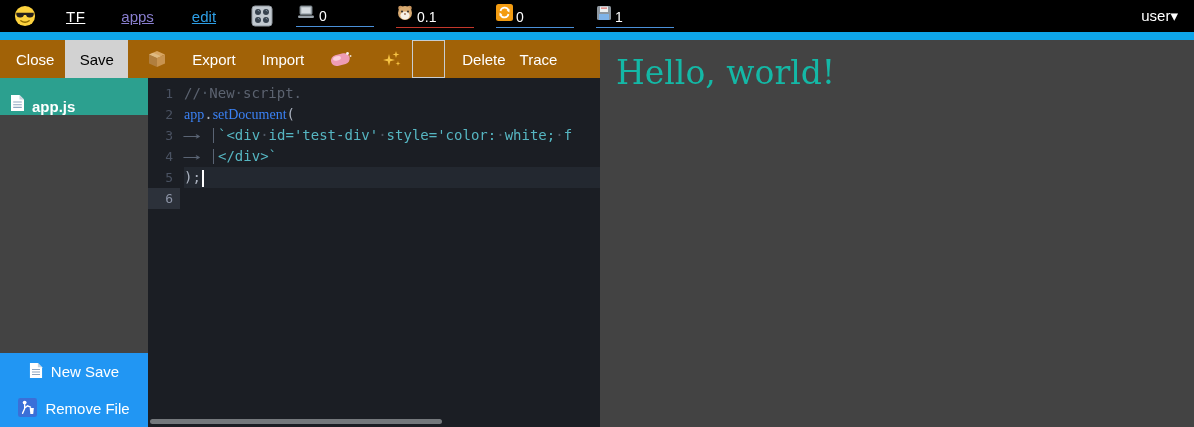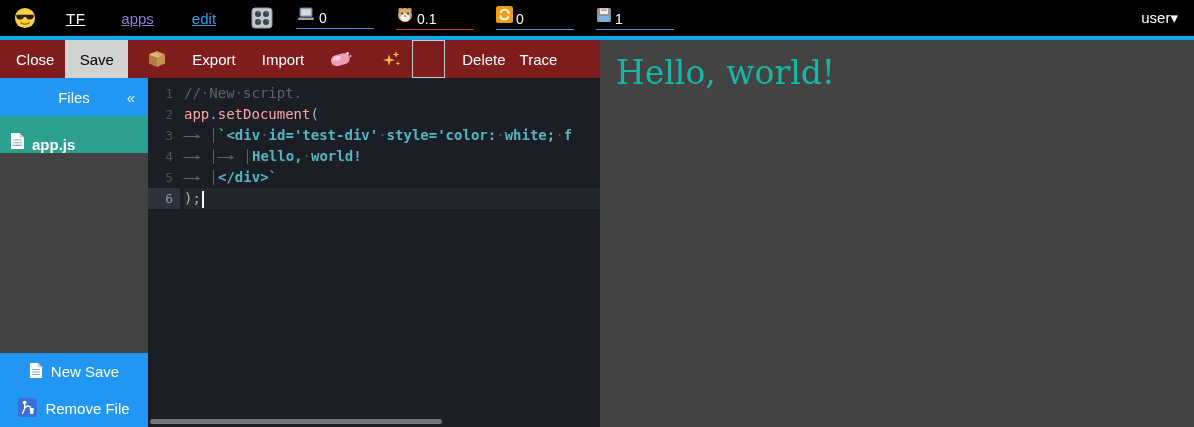--- a/index.html
+++ b/index.html
@@ -1,39 +1,39 @@
 <!DOCTYPE html>
 <html><head>
 <meta charset="utf-8">
 <style>
   * { box-sizing: border-box; }
   html,body { margin:0; padding:0; background:#000; }
   body { font-family:"Liberation Sans", sans-serif; }
   .app { width:1194px; height:427px; overflow:hidden; display:flex; flex-direction:column; background:#434343; }
 
   
-  .topbar { height:40px; background:#000; border-bottom:4px solid #0ea5e9; display:flex; align-items:center; padding:0 16px 0 14px; flex:0 0 auto; }
+  .topbar { height:40px; background:#000; border-bottom:8px solid #0ea5e9; display:flex; align-items:center; padding:0 16px 0 14px; flex:0 0 auto; }
   .topbar a { text-decoration:underline; font-size:15px; }
   .brand { color:#fff; font-weight:500; margin-left:30px; letter-spacing:.5px; }
   .nav-apps { color:#8a7fd0; margin-left:36px; }
   .nav-edit { color:#2e9fe6; margin-left:38px; }
   .icon-btn { background:none; border:none; padding:0; cursor:pointer; display:inline-flex; align-items:center; }
   .knobs-wrap { margin-left:34px; }
   .counter { display:flex; align-items:flex-end; gap:3px; border-bottom:1px solid #4a90d9; padding-bottom:2px; margin-left:22px; width:78px; }
   .counter.u-red { border-bottom-color:#c4372b; }
   .counter .val { color:#fff; font-size:14px; line-height:16px; }
   .topbar .spacer { flex:1; }
   .user-menu { color:#fff; font-size:15px; cursor:pointer; }
 
   
   .main { flex:1; display:flex; min-height:0; }
   .left-col { width:600px; flex:0 0 auto; display:flex; flex-direction:column; }
 
   
-  .toolbar { height:38px; background:#7f1d1d; display:flex; align-items:center; flex:0 0 auto; }
+  .toolbar { height:38px; background:#a16207; display:flex; align-items:center; flex:0 0 auto; }
   .tb-btn { background:none; border:none; color:#fff; font-size:15px; cursor:pointer; padding:0; height:38px; }
   .tb-close { margin-left:16px; }
   .tb-save { background:#d2d2d2; color:#000; width:63px; margin-left:11px; }
   .tb-package { margin-left:19px; }
   .tb-export { margin-left:25px; }
   .tb-import { margin-left:26px; }
   .tb-soap { margin-left:25px; }
   .tb-sparkles { margin-left:29px; }
   .tb-blank { width:33px; height:38px; border:1px solid #c9cdd1; background:transparent; margin-left:10px; cursor:pointer; }
   .tb-delete { margin-left:17px; }
@@ -53,23 +53,23 @@
   
   .editor { flex:1; background:#1b1e24; position:relative; overflow:hidden; font-family:"DejaVu Sans Mono", monospace; }
   .ed-scroll { display:flex; padding-top:5px; }
   .gutter { width:32px; flex:0 0 auto; }
   .gutter-num { height:21px; line-height:21px; text-align:right; padding-right:7px; color:#4a5262; font-size:13px; }
   .gutter-num.active { background:#2c313a; color:#8b93a5; }
   .code { flex:1; min-width:0; padding-left:4px; }
   .code-line { height:21px; line-height:21px; white-space:pre; font-size:14px; }
   .code-line.active { background:#232830; }
   .tok-comment { color:#5c6370; }
-  .tok-variable { color:#fca5a5; }
+  .tok-variable { color:#3b82f6;font-family:Liberation Serif, serif; }
   .tok-punct { color:#abb2bf; }
-  .tok-string { color:#56b6c2;font-weight:bold; }
+  .tok-string { color:#56b6c2; }
   .tok-ws { color:#4f5865; }
   .tok-tab { display:inline-block; width:30px; margin-right:4px; border-right:1px solid #5a6474; height:15px; vertical-align:middle; position:relative; top:-1px; color:#5a6474; overflow:visible; }
   .tok-tab::before { content:"⟶"; position:absolute; left:1px; top:-3px; font-size:13px; transform:scaleX(1.8); transform-origin:0 50%; }
   .caret { display:inline-block; width:2px; height:17px; background:#fff; vertical-align:middle; margin-left:1px; }
   .hscrollbar { position:absolute; left:2px; bottom:3px; width:292px; height:5px; background:#74787c; border-radius:3px; cursor:pointer; }
 
   
   .preview { flex:1; background:#434343; overflow:hidden; }
   .preview h1 { font-family:"DejaVu Serif", serif; font-weight:400; font-size:33px; color:#14b8a6; margin:13px 0 0 16px; }
 </style>
@@ -192,24 +192,20 @@
           </svg>
         </button>
         <button class="tb-blank"></button>
         <button class="tb-btn tb-delete">Delete</button>
         <button class="tb-btn tb-trace">Trace</button>
       </div>
 
       <div class="workspace">
 
         <aside class="sidebar">
-          <div class="files-header">
-            <span>Files</span>
-            <span class="collapse">«</span>
-          </div>
           <div class="file-row">
             <span>
               <svg width="15" height="18" viewBox="0 0 15 18">
                 <path d="M1 1 h8.5 l4.5 4.5 V17 H1 Z" fill="#fff"></path>
                 <path d="M9.5 1 l4.5 4.5 h-4.5 Z" fill="#c9d4de"></path>
                 <path d="M3.2 8 h8.6 M3.2 10.7 h8.6 M3.2 13.4 h8.6" stroke="#8fa6c0" stroke-width="1.1"></path>
               </svg>
             </span>
             <span>app.js</span>
           </div>
@@ -244,21 +240,20 @@
                 <div class="gutter-num">2</div>
                 <div class="gutter-num">3</div>
                 <div class="gutter-num">4</div>
                 <div class="gutter-num">5</div>
                 <div class="gutter-num active">6</div>
               </div>
             <div class="code">
                 <div class="code-line"><span class="tok-comment">//</span><span class="tok-ws">·</span><span class="tok-comment">New</span><span class="tok-ws">·</span><span class="tok-comment">script.</span></div>
                 <div class="code-line"><span class="tok-variable">app</span><span class="tok-punct">.</span><span class="tok-variable">setDocument</span><span class="tok-punct">(</span></div>
                 <div class="code-line"><span class="tok-tab"></span><span class="tok-string">`&lt;div</span><span class="tok-ws">·</span><span class="tok-string">id='test-div'</span><span class="tok-ws">·</span><span class="tok-string">style='color:</span><span class="tok-ws">·</span><span class="tok-string">white;</span><span class="tok-ws">·</span><span class="tok-string">f</span></div>
-                <div class="code-line"><span class="tok-tab"></span><span class="tok-tab"></span><span class="tok-string">Hello,</span><span class="tok-ws">·</span><span class="tok-string">world!</span></div>
                 <div class="code-line"><span class="tok-tab"></span><span class="tok-string">&lt;/div&gt;`</span></div>
                 <div class="code-line active"><span class="tok-punct">);</span><span class="caret"></span></div>
               </div>
           </div>
           <div class="hscrollbar"></div>
         </div>
       </div>
     </div>
 
     <div class="preview">

